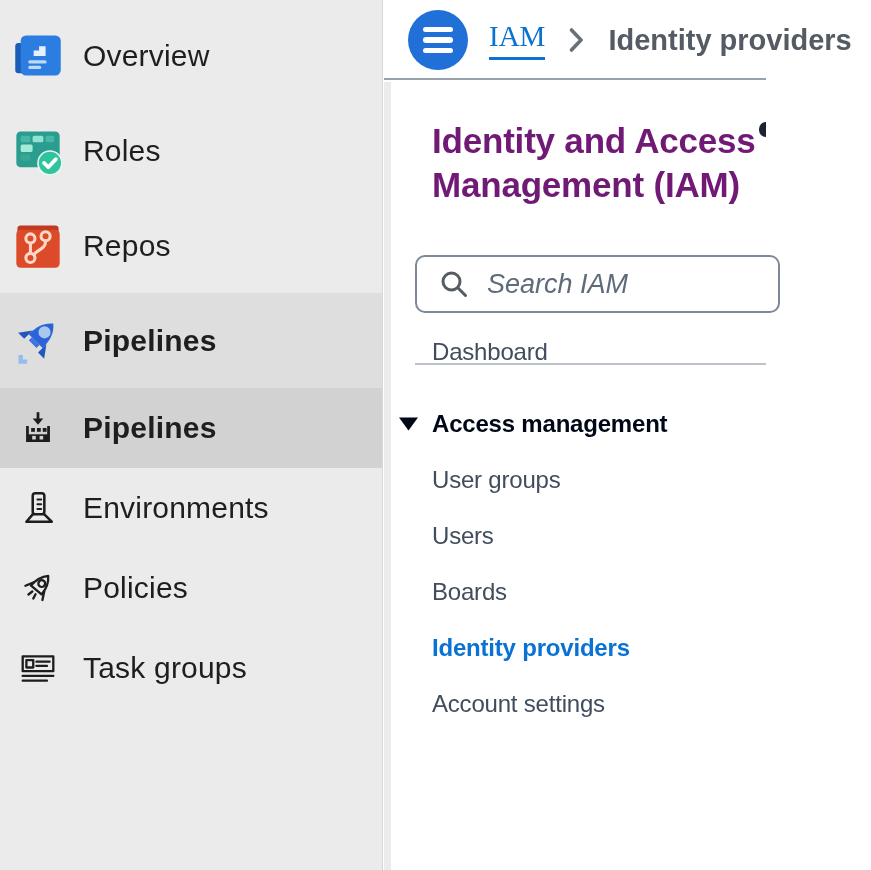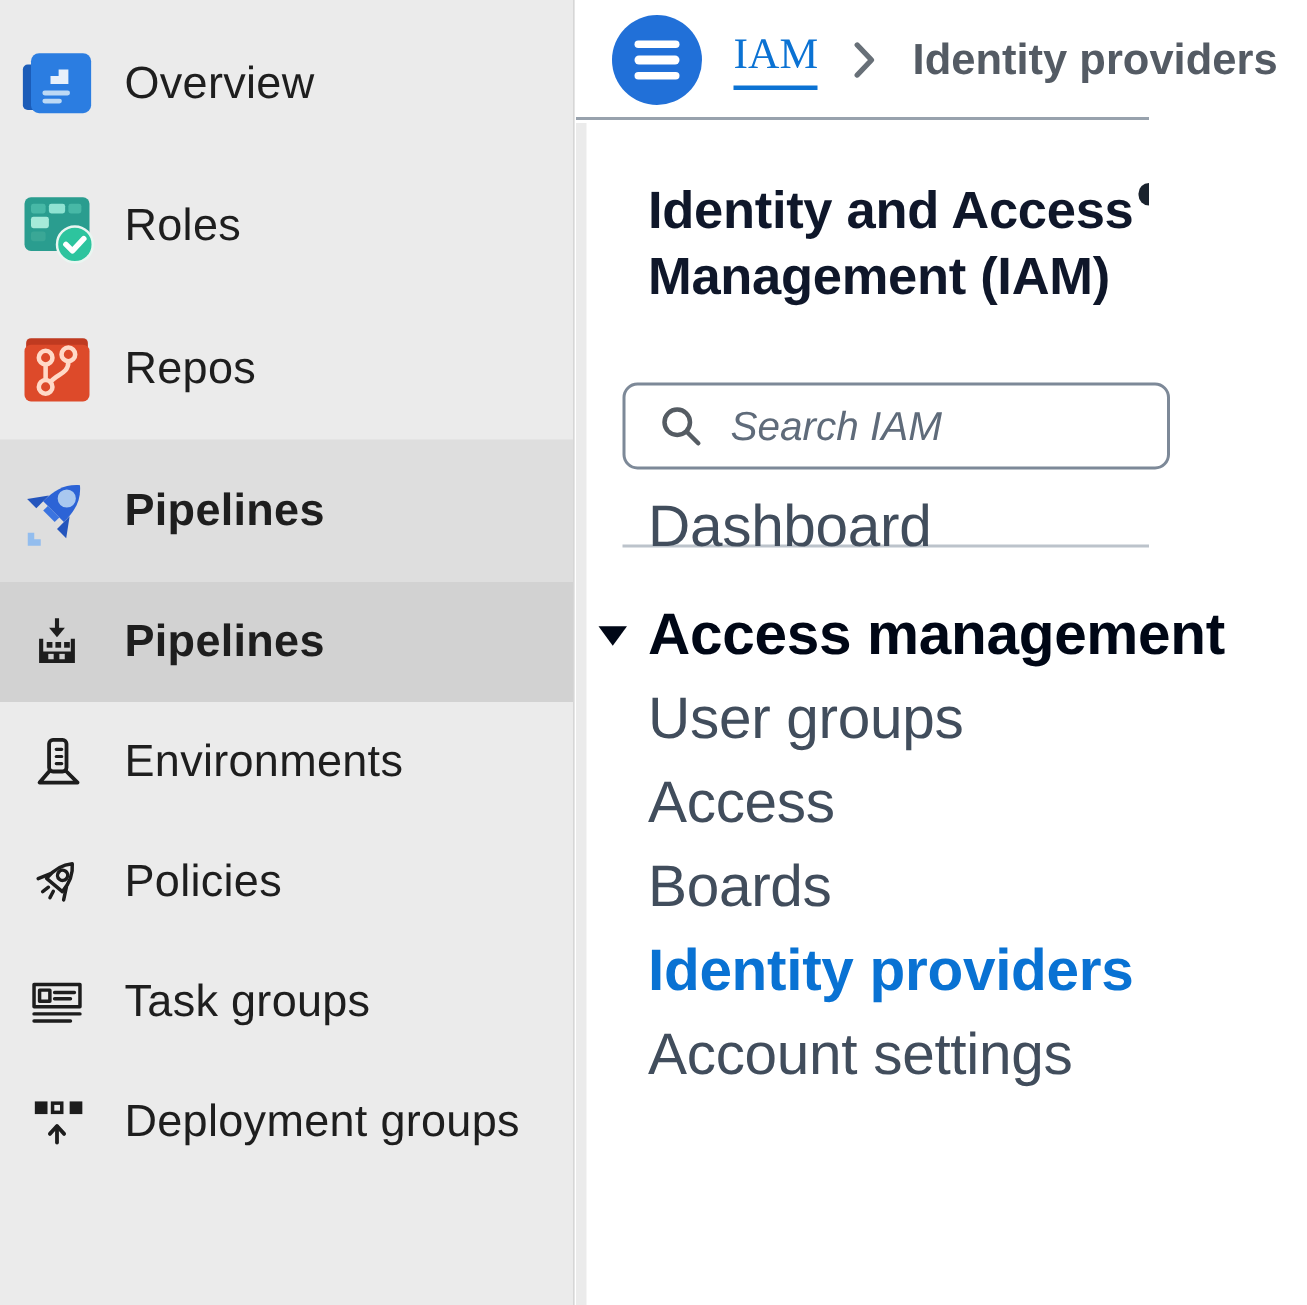--- a/index.html
+++ b/index.html
@@ -27,38 +27,38 @@
                align-items:center; justify-content:center; gap:5px; cursor:pointer; }
   .hamburger .bar { width:30px; height:5.5px; background:#fff; border-radius:3px; }
   .crumbs { position:absolute; left:105px; top:0; height:80px; display:flex; align-items:center; gap:24px; }
   .crumb-link { font-size:29px; color:#0b72d3; text-decoration:none;
                 border-bottom:3px solid #0b72d3; padding-bottom:4px; cursor:pointer;font-family:Liberation Serif, serif; }
   .crumb-cur { font-size:29px; font-weight:700; color:#545b64; white-space:nowrap; }
 
   .panel { position:absolute; left:0; top:82px; right:0; bottom:0; background:#fff; }
   .left-strip { position:absolute; left:0; top:0; bottom:0; width:7px; background:#ebebeb; }
   .page-title { position:absolute; left:48px; top:37px; font-size:35px; line-height:44px;
-                font-weight:700; color:#0f172a; letter-spacing:-0.2px; }
+                font-weight:700; color:#701a75; letter-spacing:-0.2px; }
   .close-frag { position:absolute; right:0; top:40px; width:7px; height:15px;
                 background:#1a232e; border-radius:8px 0 0 8px; }
   .searchbox { position:absolute; left:31px; right:-14px; top:173px; height:58px;
                border:2.5px solid #7d8998; border-radius:10px; display:flex; align-items:center;
                background:#fff; }
   .searchbox input { flex:1; border:none; outline:none; background:transparent;
                      font-family:"Liberation Sans", sans-serif;
                      font-size:27px; font-style:italic; color:#232f3e; margin-left:18px; }
   .searchbox input::placeholder { color:#5f6b7a; opacity:1; }
   .search-ic { margin-left:22px; flex:none; display:flex; }
   .divider2 { position:absolute; left:31px; right:0; top:281px; height:2px; background:#bcc3cb; }
 
   .navlist { position:absolute; left:0; right:0; top:242px; }
   .nav-row { position:relative; height:56px; display:flex; align-items:center;
              padding-left:48px; cursor:pointer; }
   .nav-row.section { margin-top:16px;text-align:center; }
-  .nav-label { font-size:39px; color:#414d5c; letter-spacing:-0.2px; white-space:nowrap; }
+  .nav-label { font-size:24px; color:#414d5c; letter-spacing:-0.2px; white-space:nowrap; }
   .nav-row.section .nav-label { font-weight:700; color:#000716; }
   .nav-row.active .nav-label { font-weight:700; color:#0972d3; }
   .tri { position:absolute; left:14px; top:50%; transform:translateY(-50%); display:flex; }
 </style>
 </head>
 <body>
 
 <div class="app">
 
   <aside class="sidebar">
@@ -179,34 +179,20 @@
             <rect x="3.5" y="7" width="29" height="14"></rect>
             <rect x="7" y="10.5" width="6.5" height="7"></rect>
             <path d="M16.5 12 h12.5 M16.5 16 h10"></path>
             <path d="M3.5 25.5 h29 M3.5 30 h23"></path>
           </g>
         </svg>
       </span>
       <span class="lbl">Task groups</span>
     </div>
 
-    <div class="srow short">
-      <span class="ic">
-        <svg width="38" height="38" viewBox="0 0 36 36">
-          <rect x="4" y="5" width="8" height="8" fill="#1d1d1d"></rect>
-          <rect x="15.2" y="6.1" width="5.8" height="5.8" fill="none" stroke="#1d1d1d" stroke-width="2.2"></rect>
-          <rect x="26" y="5" width="8" height="8" fill="#1d1d1d"></rect>
-          <g stroke="#1d1d1d" stroke-width="2.4" fill="none" stroke-linecap="round" stroke-linejoin="round">
-            <path d="M18 31 V21"></path>
-            <path d="M13.5 25.5 L18 20.5 L22.5 25.5"></path>
-          </g>
-        </svg>
-      </span>
-      <span class="lbl">Deployment groups</span>
-    </div>
 
   </aside>
 
   <main class="content">
 
     <header class="topbar">
       <button class="hamburger">
         <span class="bar"></span>
         <span class="bar"></span>
         <span class="bar"></span>
@@ -252,21 +238,21 @@
             <svg width="21" height="16" viewBox="0 0 21 16">
               <path d="M1 1.5 H20 L10.5 14.5 Z" fill="#000716"></path>
             </svg>
           </span>
           <span class="nav-label">Access management</span>
         </div>
         <div class="nav-row">
           <span class="nav-label">User groups</span>
         </div>
         <div class="nav-row">
-          <span class="nav-label">Access</span>
+          <span class="nav-label">Users</span>
         </div>
         <div class="nav-row">
           <span class="nav-label">Boards</span>
         </div>
         <div class="nav-row active">
           <span class="nav-label">Identity providers</span>
         </div>
         <div class="nav-row">
           <span class="nav-label">Account settings</span>
         </div>

